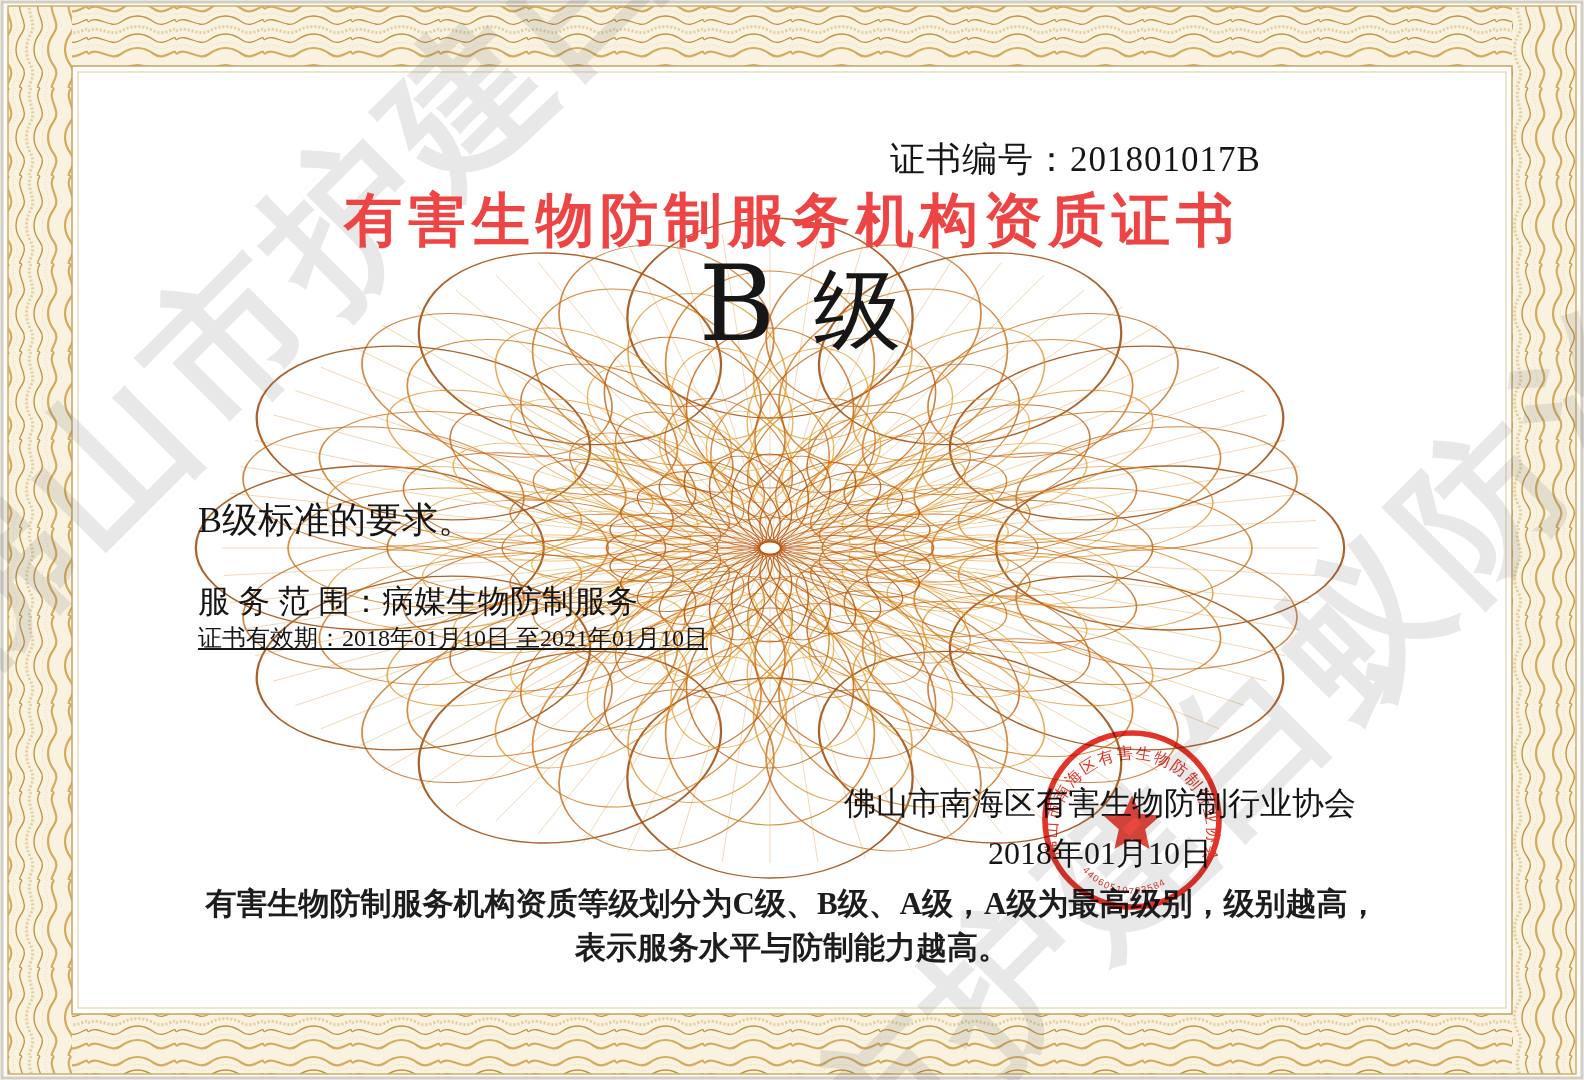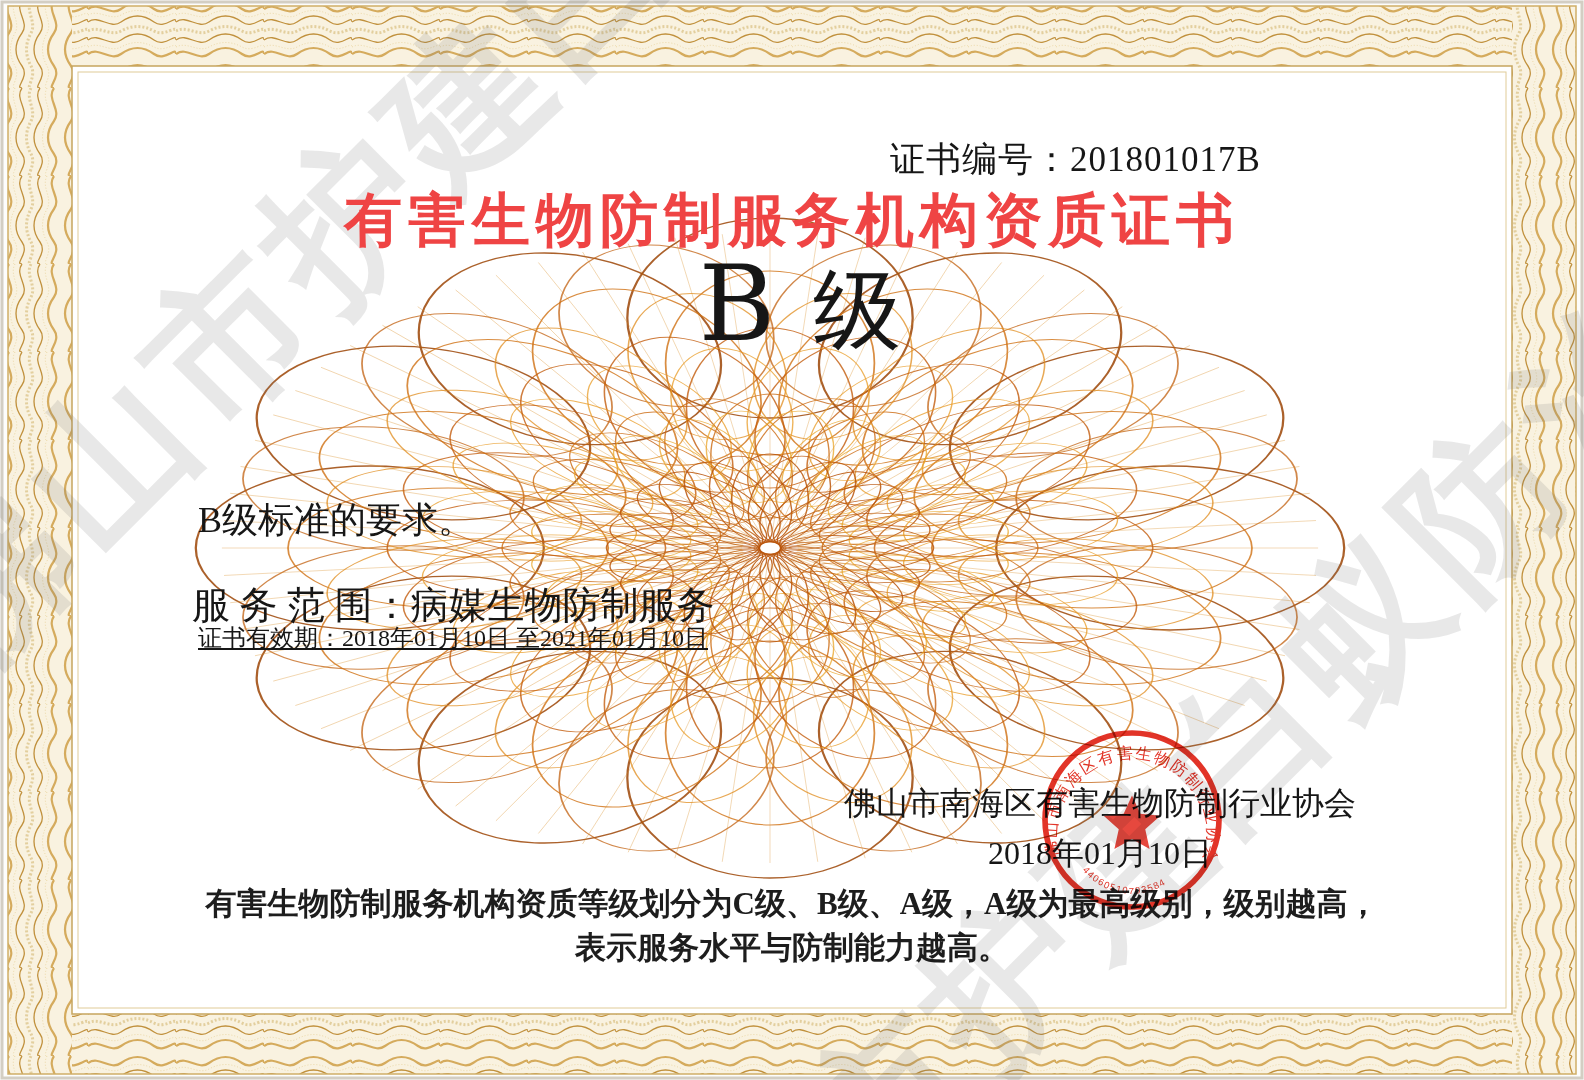--- a/index.html
+++ b/index.html
@@ -25,21 +25,21 @@
     left:72px;right:100px;top:252px;text-align:center;white-space:nowrap;padding-left:44px;
   }
   .grade .latin{font-family:"DejaVu Serif", serif;font-size:104px;line-height:1;}
   .grade .cjk{font-family:"Liberation Serif", serif;font-size:88px;line-height:1;margin-left:34px;}
   .certify{
     left:284px;top:400px;white-space:nowrap;font-size:36px;
   }
   .certify .company{font-size:40px;font-weight:700;margin-left:28px;}
   .audit1{left:308px;top:452px;font-size:36px;white-space:nowrap;}
   .audit2{left:198px;top:496px;font-size:36px;white-space:nowrap;}
-  .scope{left:192px;top:580px;font-size:38px;white-space:nowrap;}
+  .scope{left:198px;top:580px;font-size:32px;white-space:nowrap;}
   .validity{left:198px;top:622px;font-size:24px;white-space:nowrap;text-decoration:underline;}
   .issuer-block{left:810px;top:782px;width:580px;text-align:center;}
   .issuer-name{font-size:32px;white-space:nowrap;}
   .issuer-date{font-size:32px;margin-top:6px;}
   .footnote{
     left:110px;right:110px;top:882px;text-align:center;
     font-size:31px;font-weight:600;line-height:44px;color:#1d1d1d;
   }
   
   .wm{

